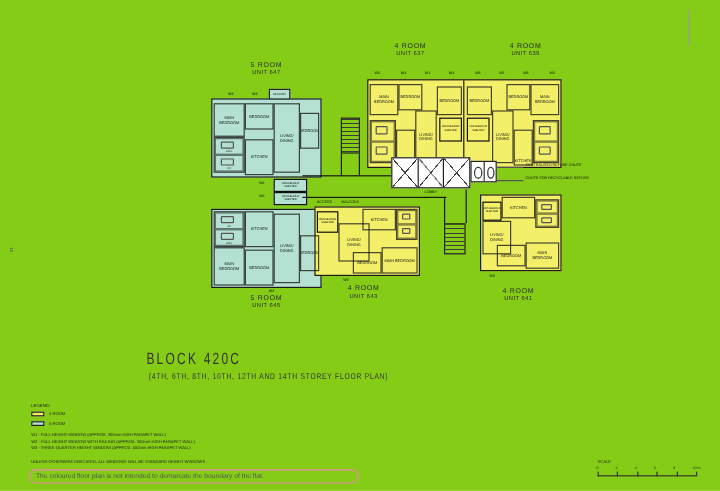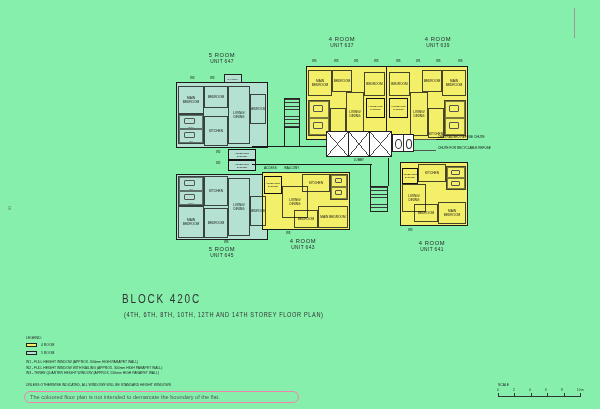--- a/index.html
+++ b/index.html
@@ -1,20 +1,20 @@
 <!DOCTYPE html>
 <html style="--four: #f3ef69; --five: #b4e1d1; --wall: #1a1a1a; --disc: #ee86ad;"><head>
 <meta charset="utf-8">
 <style>
   :root{
     --four:#f3ef69; --five:#b4e1d1; --wall:#1a1a1a; --disc:#ee86ad;
   }
   html,body{margin:0;padding:0;}
   body{font-family:"Liberation Sans",sans-serif;background:#ffffff;}
-  .canvas{position:relative;width:600px;height:409px;background:#86efac;overflow:hidden;}
+  .canvas{position:relative;width:600px;height:409px;background:#84cc16;overflow:hidden;}
   
   .unit{position:absolute;border:1.3px solid var(--wall);box-sizing:border-box;}
   .u4{background:var(--four);}
   .u5{background:var(--five);}
   
   .r{position:absolute;border:0.6px solid rgba(25,25,25,.8);box-sizing:border-box;
      display:flex;align-items:center;justify-content:center;text-align:center;
      font-size:3.2px;line-height:1.25;color:#141414;overflow:hidden;padding:1px;}
   .low{align-items:flex-end;}
   .shelter{border:1.4px solid #111;font-size:2.3px;}

